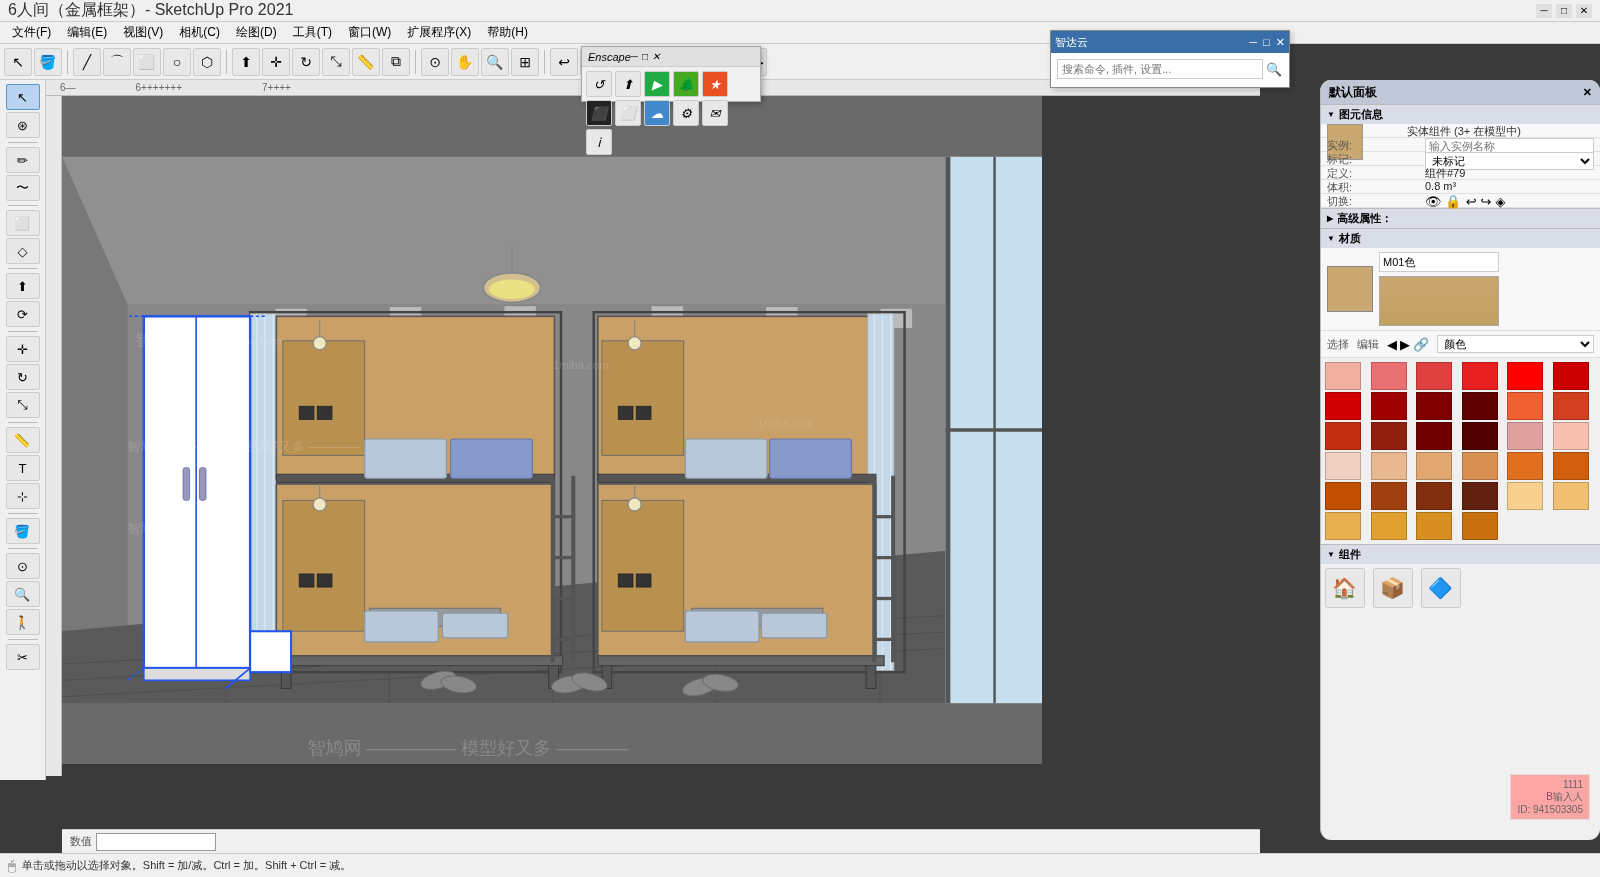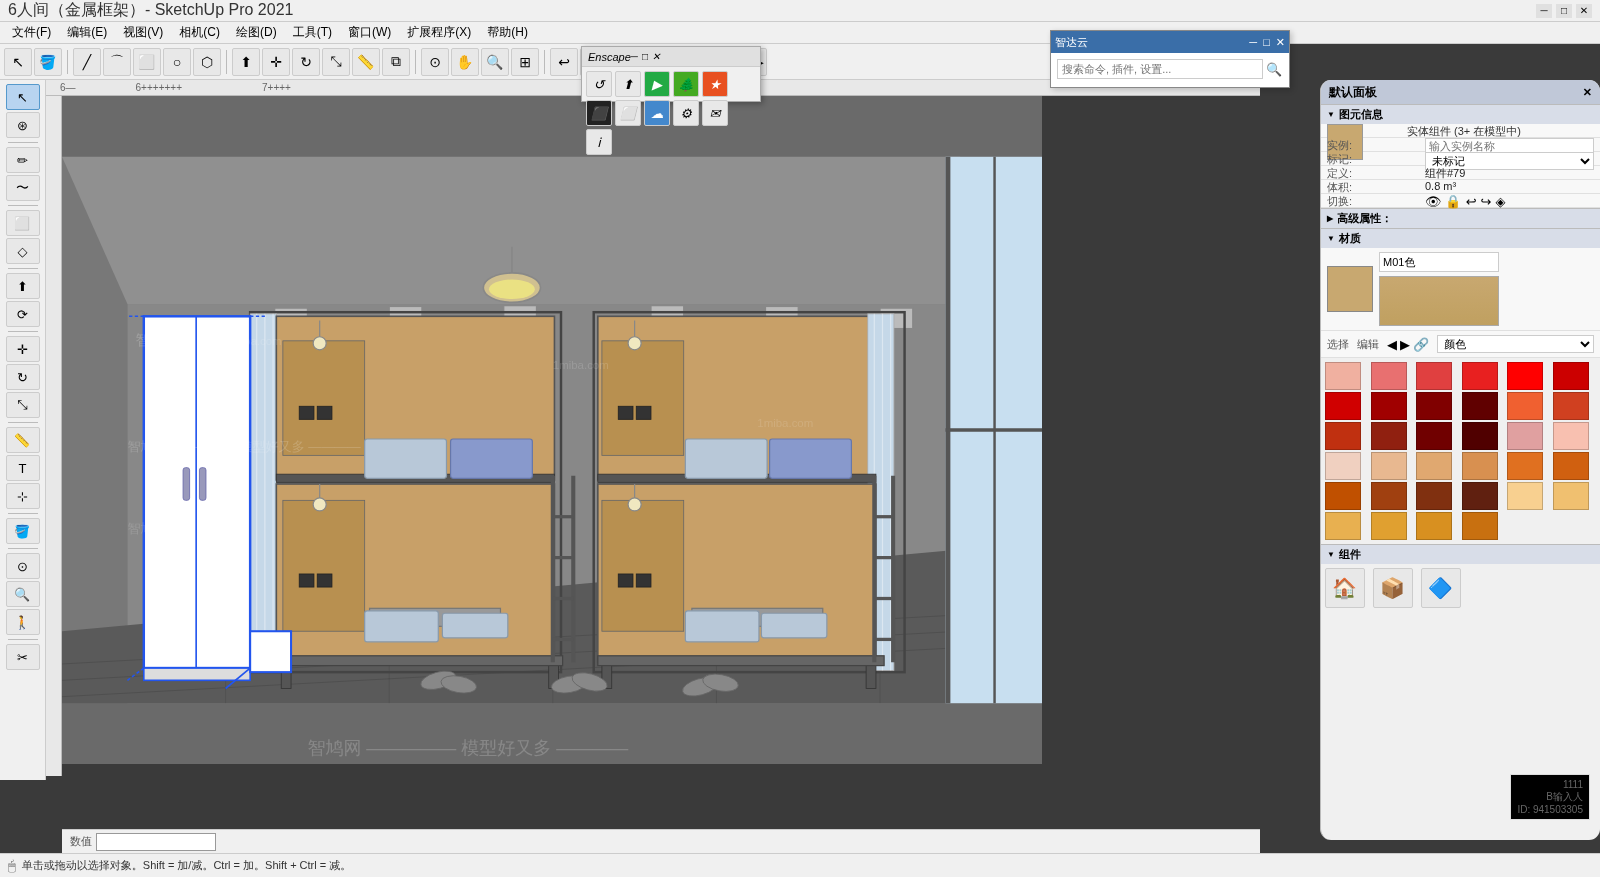--- a/index.html
+++ b/index.html
@@ -597,21 +597,21 @@
 
   <div class="rp-section triangle-down">
     <span>组件</span>
   </div>
   <div class="comp-icons">
     <div class="comp-icon">🏠</div>
     <div class="comp-icon">📦</div>
     <div class="comp-icon">🔷</div>
   </div>
 
-  <div style="position:absolute;bottom:20px;right:10px;text-align:right;font-size:10px;color:#666;background:#000000;padding:4px 6px;border:1px solid #ddd">
+  <div style="position:absolute;bottom:20px;right:10px;text-align:right;font-size:10px;color:#666;background:#fca5a5;padding:4px 6px;border:1px solid #ddd">
     <div>1111</div>
     <div>B输入人</div>
     <div>ID: 941503305</div>
   </div>
 </div>
 
 <div id="statusbar">
   <span style="font-size:13px;margin-right:6px">🖱</span>
   <span>单击或拖动以选择对象。Shift = 加/减。Ctrl = 加。Shift + Ctrl = 减。</span>
 </div>

